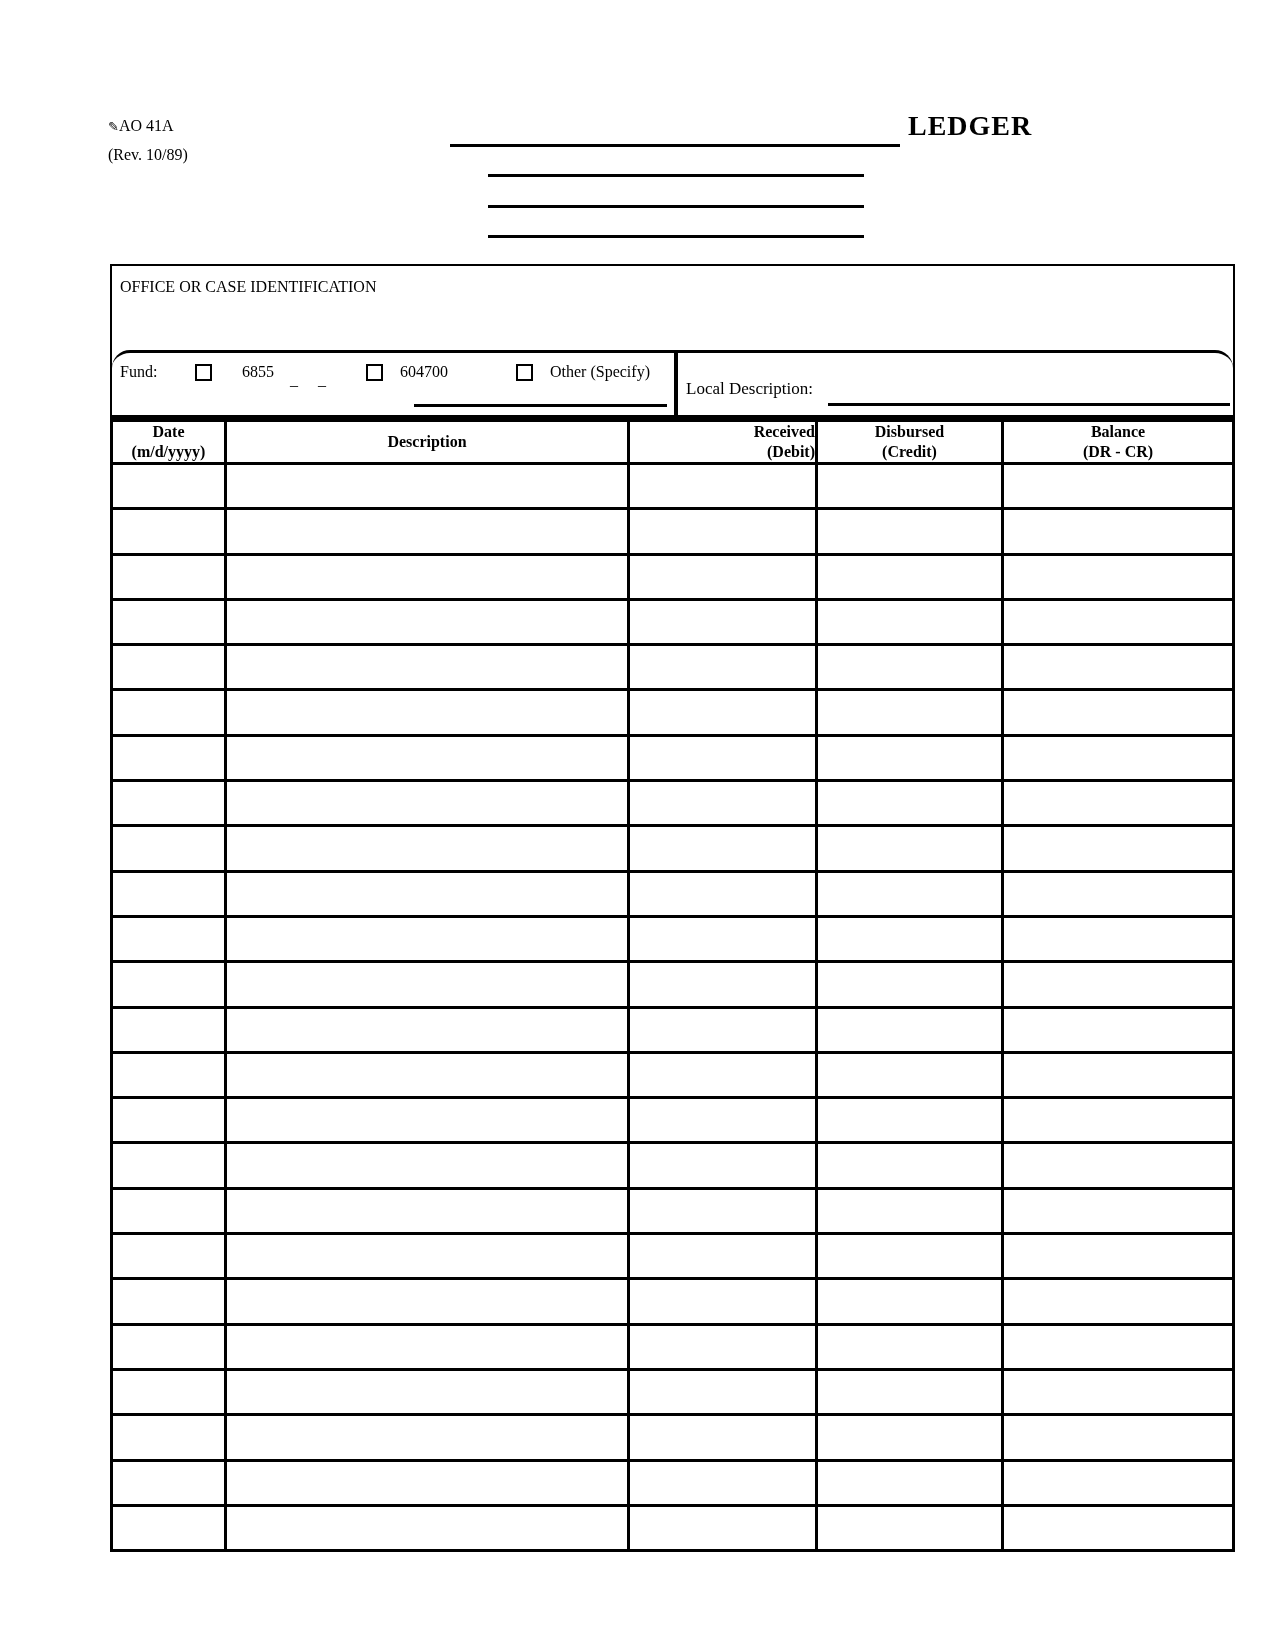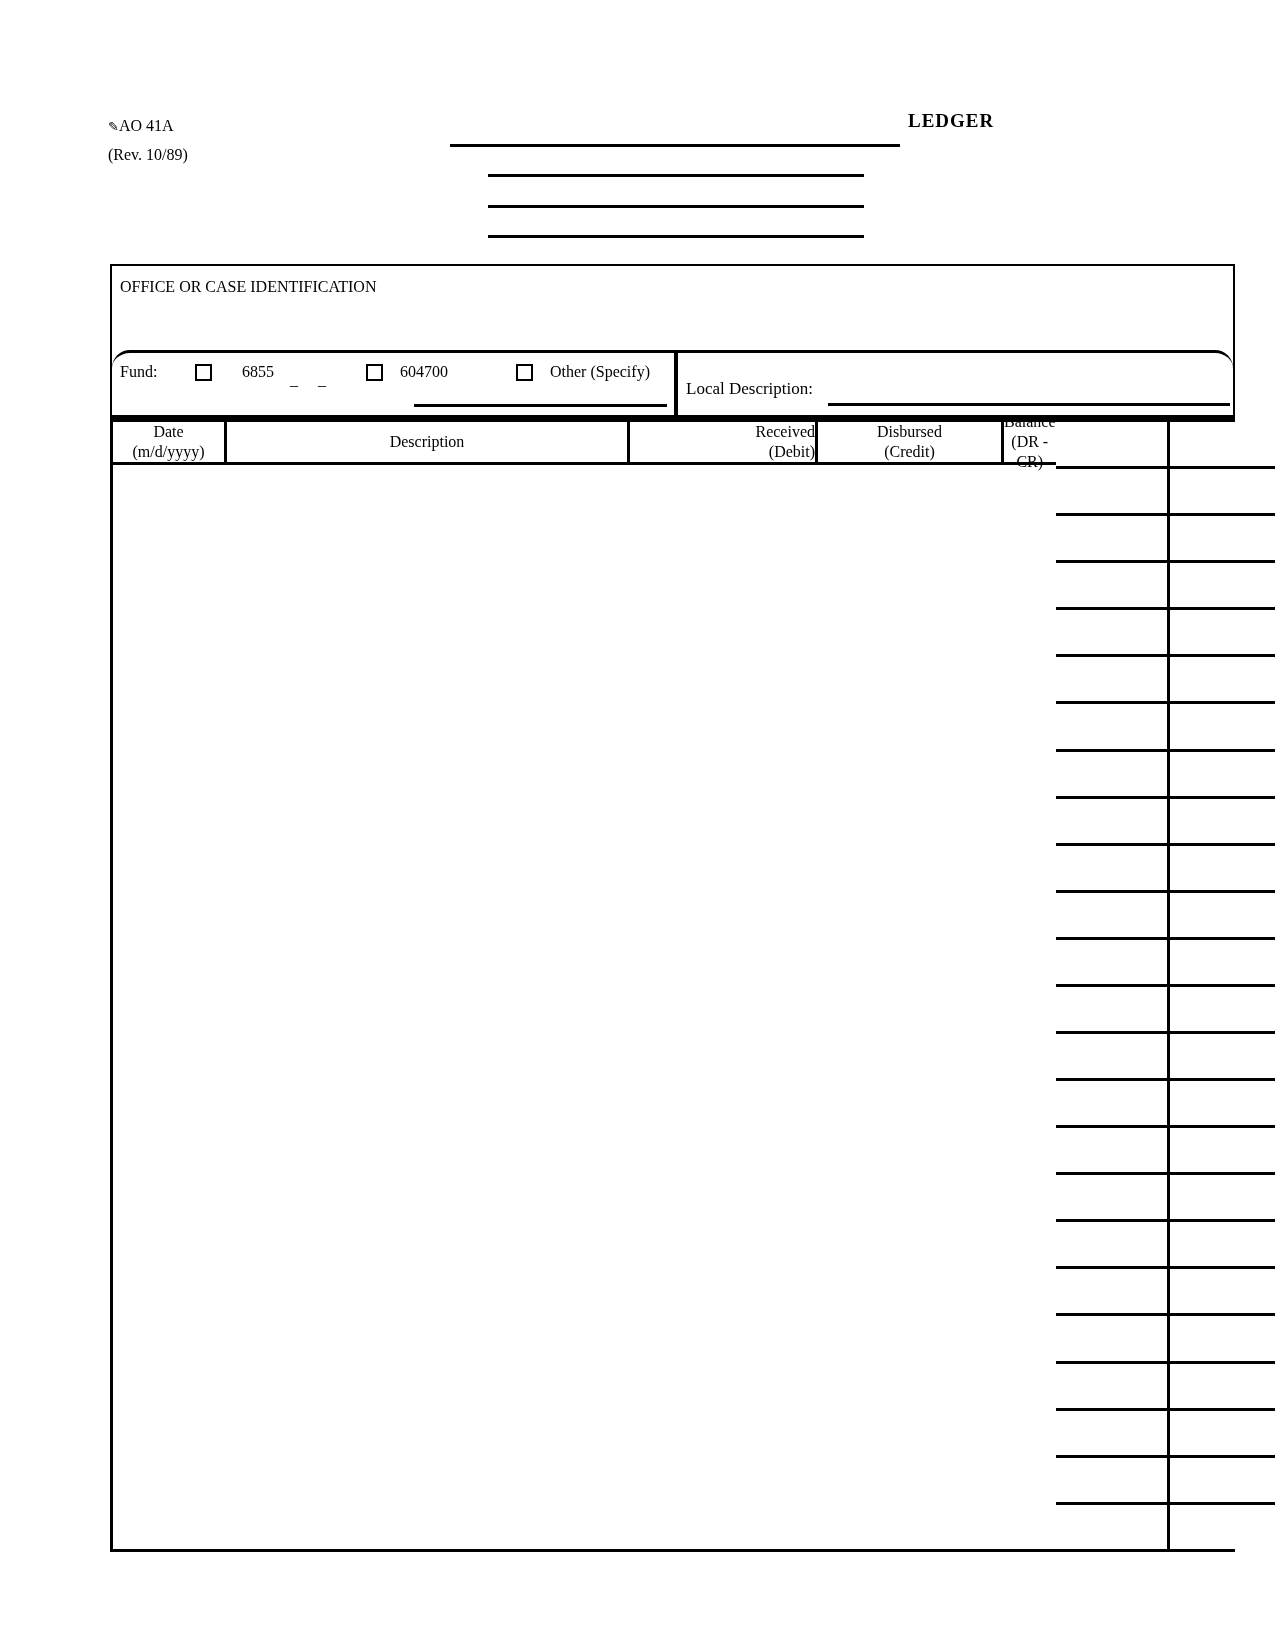--- a/index.html
+++ b/index.html
@@ -12,21 +12,21 @@
   }
   .abs { position: absolute; }
 
   
   .form-id { left: 108px; top: 112px; font-size: 16px; line-height: 28px; }
   .pencil { font-family: "DejaVu Sans", sans-serif; font-size: 13px; }
 
   
   .title-line { left: 450px; top: 118px; width: 450px; height: 29px;
                 border-bottom: 3px solid #000; }
-  .ledger-title { left: 908px; top: 110px; font-size: 19px; font-weight: bold;
+  .ledger-title { left: 908px; top: 110px; font-size: 28px; font-weight: bold;
                   letter-spacing: 1px; }
 
   
   .blank-line { left: 488px; width: 376px; height: 0;
                 border-bottom: 3px solid #000; }
   .bl1 { top: 174px; } .bl2 { top: 205px; } .bl3 { top: 235px; }
 
   
   .main-box { left: 110px; top: 264px; width: 1125px; height: 153px;
               border: 2px solid #000; }
@@ -49,21 +49,21 @@
   .vdivider { width: 4px; background: #000; }
   .depo-cell { position: relative; flex: 1; font-size: 17px; }
   .depo-label { position: absolute; left: 8px; top: 26px; }
   .depo-line { position: absolute; left: 150px; top: 50px; width: 402px;
                height: 0; border-bottom: 3px solid #000; }
 
   
   .ledger-table { left: 110px; top: 417px; width: 1125px; height: 1135px;
                   border-top: 5px solid #000; border-left: 3px solid #000;
                   border-right: 3px solid #000; border-bottom: 3px solid #000;
-                  display: flex; flex-direction: row; }
+                  display: flex; flex-direction: column; font-weight: bold; }
   .thead { display: flex; height: 43px; border-bottom: 3px solid #000;
            font-size: 16px; }
   .tbody { flex: 1; display: flex; flex-direction: column; }
   .trow { flex: 1; display: flex; border-bottom: 3px solid #000; }
   .trow:last-child { border-bottom: none; }
   .hcell, .tcell { border-right: 3px solid #000; }
   .hcell:last-child, .tcell:last-child { border-right: none; }
   .hcell { display: flex; flex-direction: column; align-items: center;
            justify-content: center; line-height: 20px; text-align: center; }
   .c0 { width: 114px; } .c1 { width: 403px; } .c2 { width: 188px; align-items: flex-end; }

